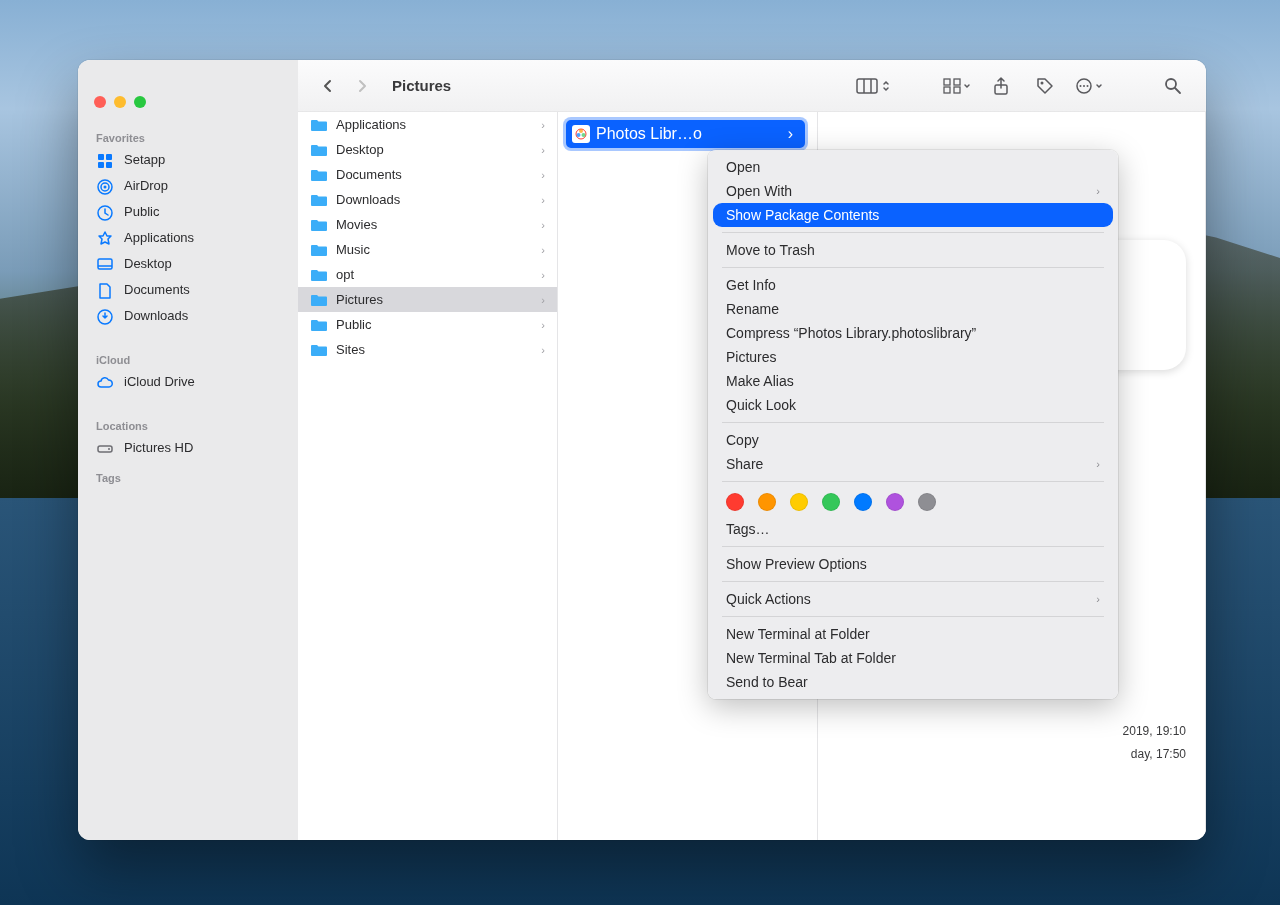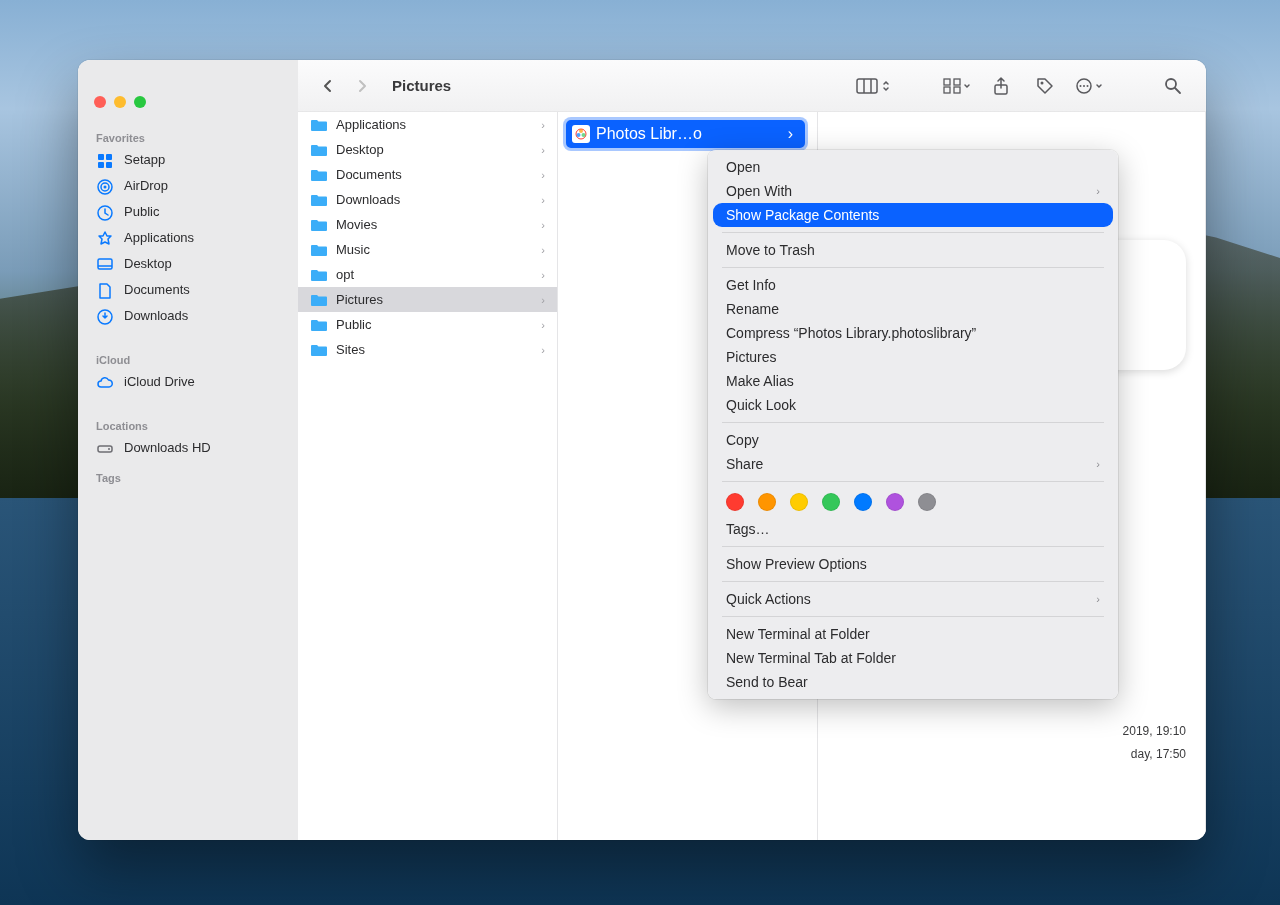--- a/index.html
+++ b/index.html
@@ -160,21 +160,21 @@
     </div>
 
     <div class="sidebar-section-label" style="margin-top:20px">Locations</div>
     <div class="sidebar-item">
       <span class="sidebar-icon gray">
           <svg width="18" height="18" viewBox="0 0 18 18">
             <rect x="2" y="6" width="14" height="6" rx="2" fill="none" stroke="currentColor" stroke-width="1.5"></rect>
             <circle cx="13" cy="9" r="1" fill="currentColor"></circle>
           </svg>
         </span>
-      <span>Downloads HD</span>
+      <span>Pictures HD</span>
     </div>
 
     <div class="sidebar-section-label" style="">Tags</div>
   </div>
 
   <div class="main-area">
     <div class="toolbar">
       <div class="nav-btn">
           <svg width="14" height="14" viewBox="0 0 14 14">
             <path d="M9 2L4 7l5 5" stroke="currentColor" stroke-width="2" fill="none" stroke-linecap="round" stroke-linejoin="round"></path>

